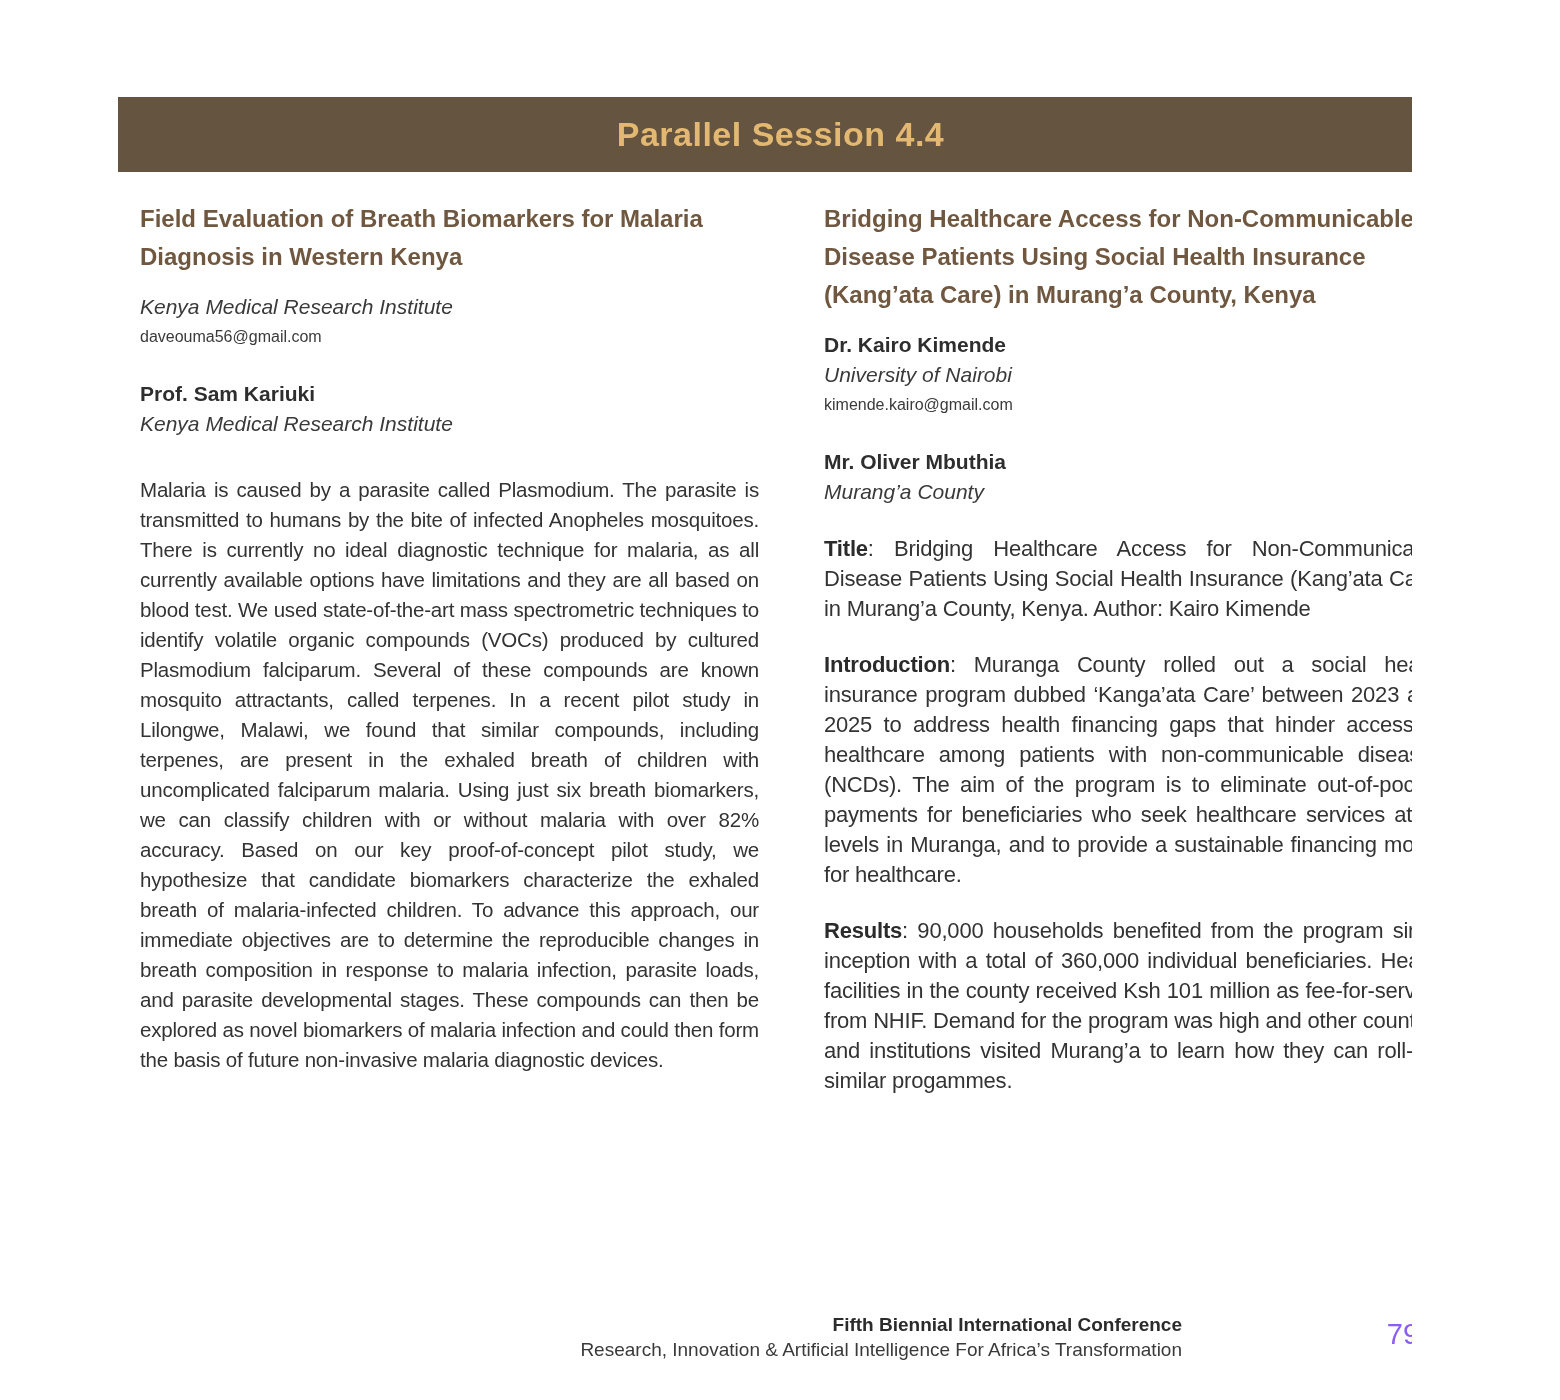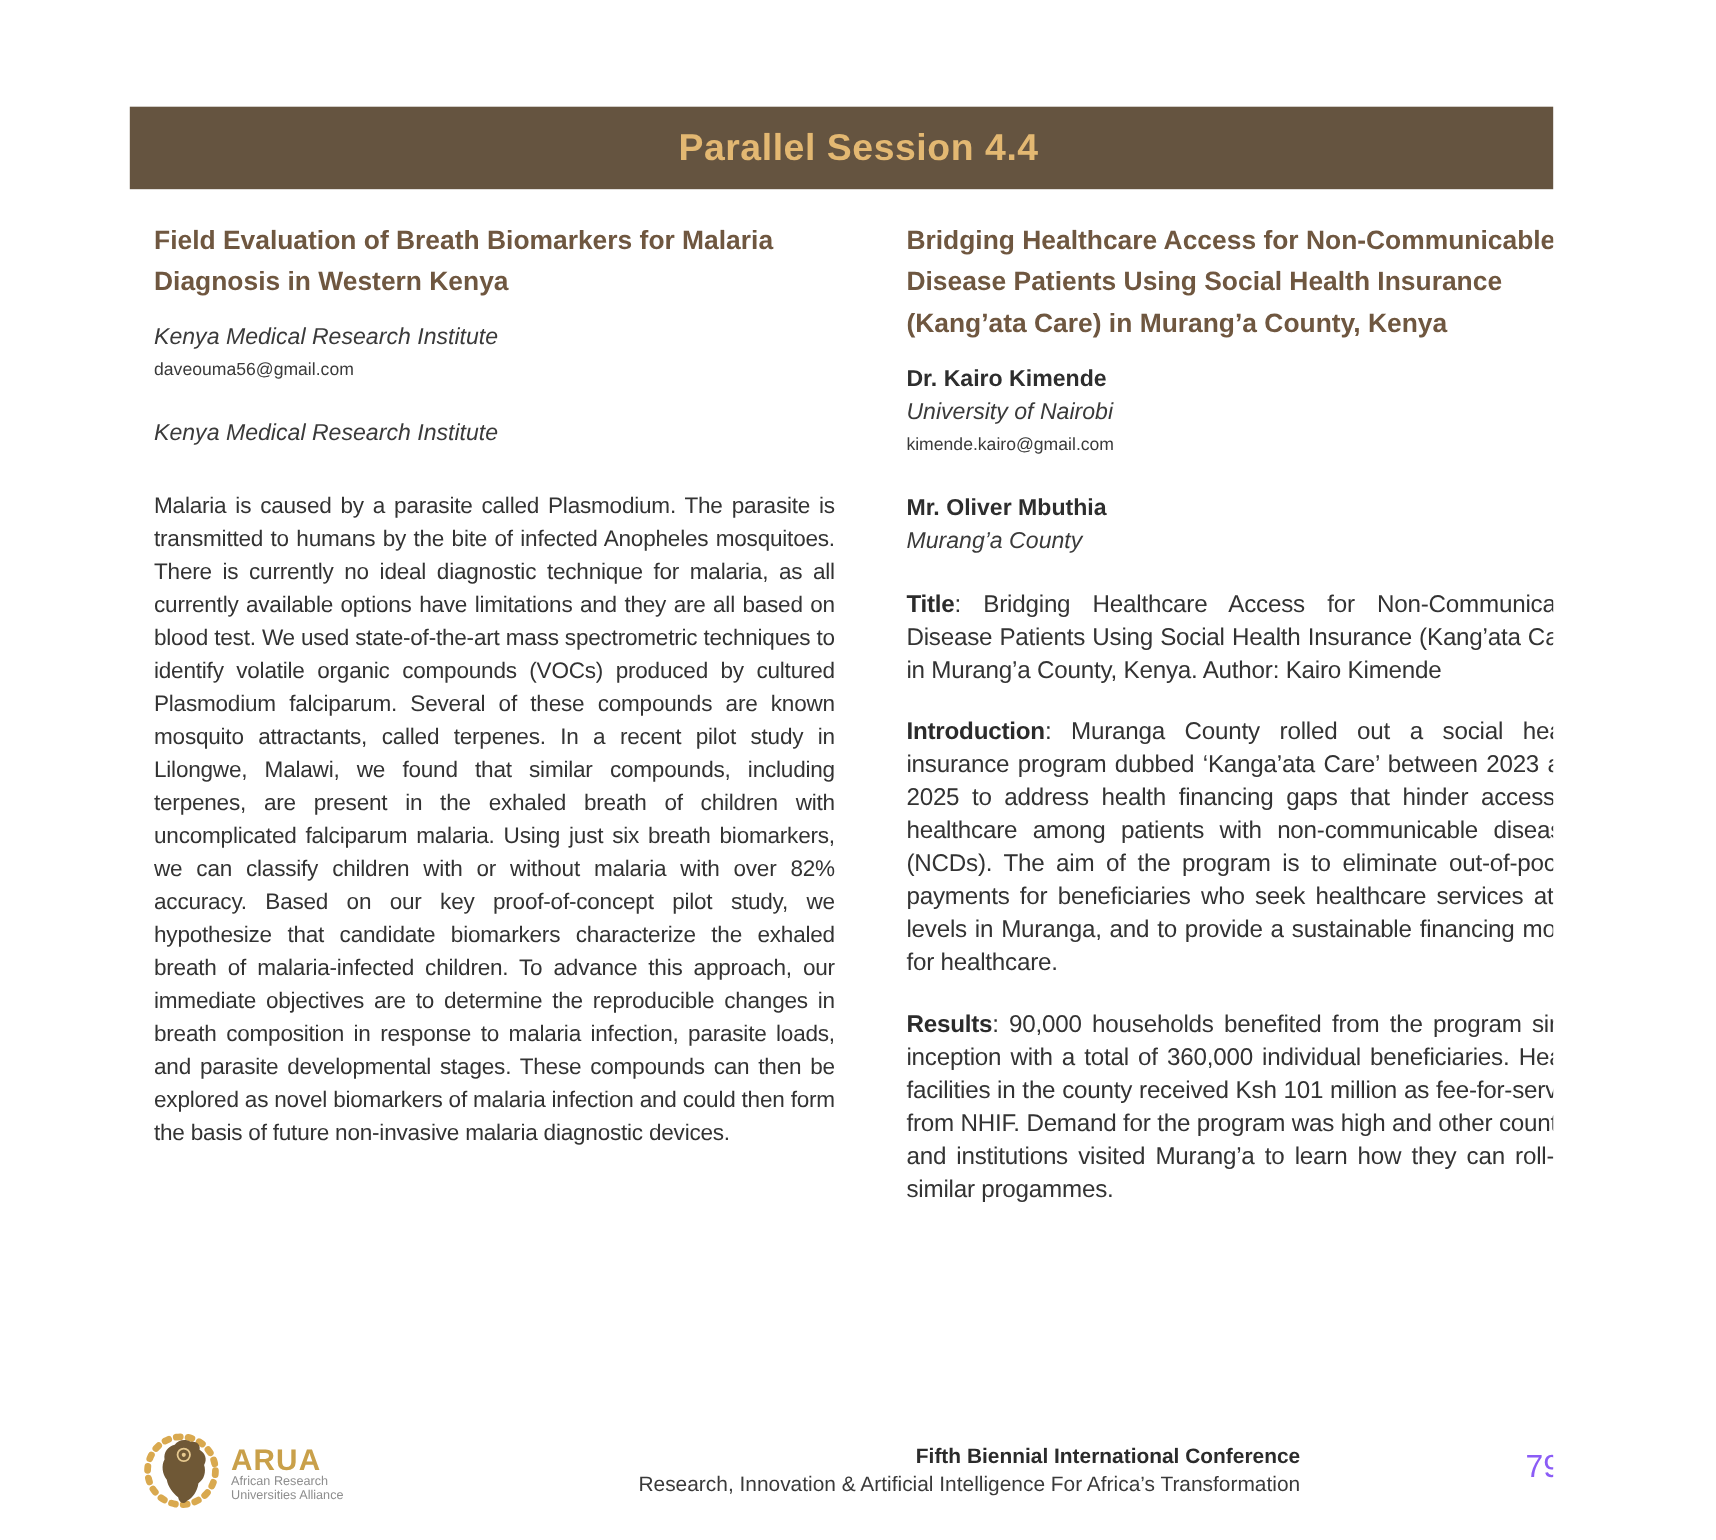--- a/index.html
+++ b/index.html
@@ -85,20 +85,21 @@
   <div class="columns">
 
     <section class="col">
       <h2 class="abstract-title">Field Evaluation of Breath Biomarkers for Malaria Diagnosis in Western Kenya</h2>
       <div id="left-authors">
           <div class="author-block">
             <div class="author-affiliation">Kenya Medical Research Institute</div>
             <div class="author-email">daveouma56@gmail.com</div>
           </div>
           <div class="author-block">
+            <div class="author-name">Prof. Sam Kariuki</div>
             <div class="author-affiliation">Kenya Medical Research Institute</div>
           </div>
         </div>
       <p class="body-text">Malaria is caused by a parasite called Plasmodium. The parasite is transmitted to humans by the bite of infected Anopheles mosquitoes. There is currently no ideal diagnostic technique for malaria, as all currently available options have limitations and they are all based on blood test. We used state-of-the-art mass spectrometric techniques to identify volatile organic compounds (VOCs) produced by cultured Plasmodium falciparum. Several of these compounds are known mosquito attractants, called terpenes. In a recent pilot study in Lilongwe, Malawi, we found that similar compounds, including terpenes, are present in the exhaled breath of children with uncomplicated falciparum malaria. Using just six breath biomarkers, we can classify children with or without malaria with over 82% accuracy. Based on our key proof-of-concept pilot study, we hypothesize that candidate biomarkers characterize the exhaled breath of malaria-infected children. To advance this approach, our immediate objectives are to determine the reproducible changes in breath composition in response to malaria infection, parasite loads, and parasite developmental stages. These compounds can then be explored as novel biomarkers of malaria infection and could then form the basis of future non-invasive malaria diagnostic devices.</p>
     </section>
 
     <section class="col">
       <h2 class="abstract-title">Bridging Healthcare Access for Non-Communicable Disease Patients Using Social Health Insurance (Kang’ata Care) in Murang’a County, Kenya</h2>
       <div id="right-authors">
           <div class="author-block">
@@ -113,35 +114,20 @@
         </div>
       <div id="right-paragraphs" class="right-paragraphs">
           <p class="labeled-paragraph"><strong>Title</strong><span>: Bridging Healthcare Access for Non-Communicable Disease Patients Using Social Health Insurance (Kang’ata Care) in Murang’a County, Kenya. Author: Kairo Kimende</span></p>
           <p class="labeled-paragraph"><strong>Introduction</strong><span>: Muranga County rolled out a social health insurance program dubbed ‘Kanga’ata Care’ between 2023 and 2025 to address health financing gaps that hinder access to healthcare among patients with non-communicable diseases (NCDs). The aim of the program is to eliminate out-of-pocket payments for beneficiaries who seek healthcare services at all levels in Muranga, and to provide a sustainable financing model for healthcare.</span></p>
           <p class="labeled-paragraph"><strong>Results</strong><span>: 90,000 households benefited from the program since inception with a total of 360,000 individual beneficiaries. Health facilities in the county received Ksh 101 million as fee-for-service from NHIF. Demand for the program was high and other counties and institutions visited Murang’a to learn how they can roll-out similar progammes.</span></p>
         </div>
     </section>
 
   </div>
 
-  <div class="footer-logo">
-    <span>
-      <svg width="74" height="74" viewBox="0 0 72 72" aria-hidden="true">
-        <circle cx="36" cy="36" r="30" fill="none" stroke="#d9a94f" stroke-width="6" stroke-dasharray="3.5 7" stroke-linecap="round"></circle>
-        <path d="M30 13 C33 8.5 40 7.5 44 10.5 C49 9.5 53 12.5 52 17.5 C57 20.5 59 26 56 31 C58 37 56 44 51 47 C50 54 46 60 41 62.5 C38 66.5 34 64.5 33 59.5 C28 55.5 24 50 23 44 C19 39 18 31 21 26 C20 19.5 24 14.5 30 13 Z" fill="#6f5836"></path>
-        <circle cx="38" cy="22" r="5.5" fill="none" stroke="#e6c98f" stroke-width="1.6"></circle>
-        <circle cx="38" cy="22" r="1.8" fill="#e6c98f"></circle>
-      </svg>
-    </span>
-    <div class="logo-text">
-      <div class="logo-acronym">ARUA</div>
-      <div class="logo-sub">African Research</div>
-      <div class="logo-sub">Universities Alliance</div>
-    </div>
-  </div>
 
   <div class="conf-text">
     <div class="conf-bold">Fifth Biennial International Conference</div>
     <div class="conf-sub">Research, Innovation &amp; Artificial Intelligence For Africa’s Transformation</div>
   </div>
 
   <div class="page-number">79</div>
   <div class="corner-line-v"></div>
   <div class="corner-line-h"></div>
 

